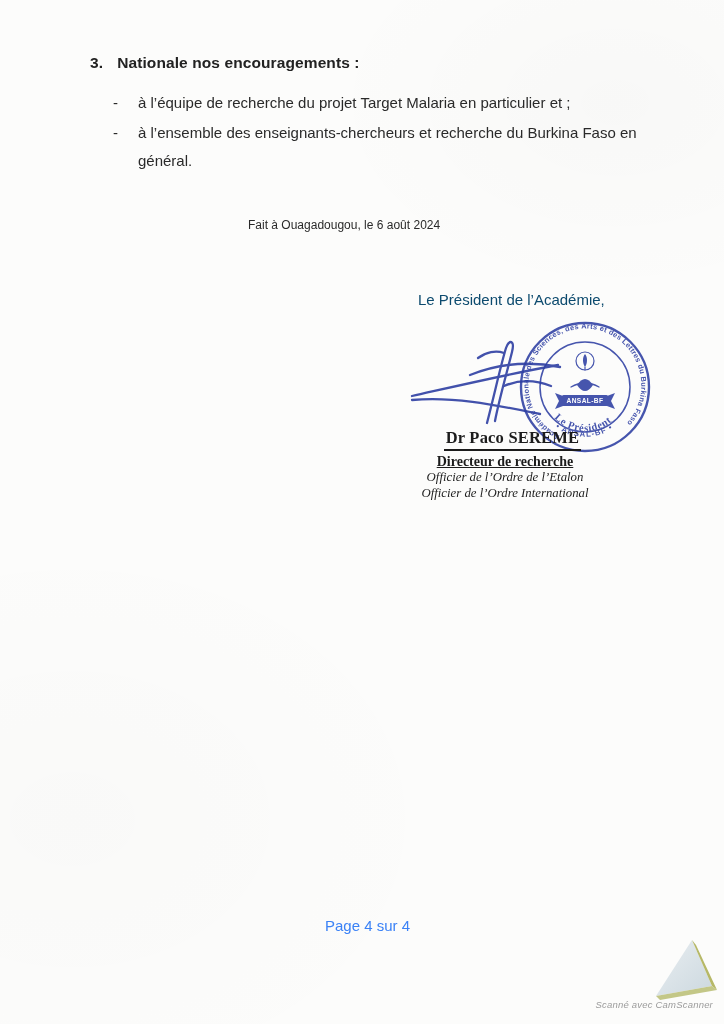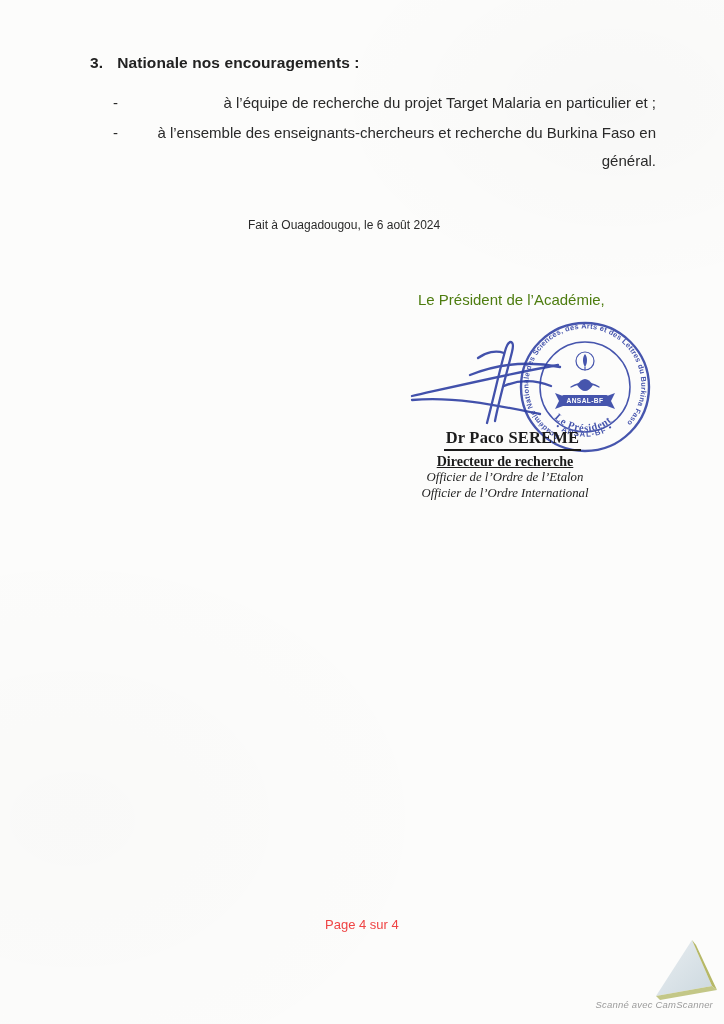--- a/index.html
+++ b/index.html
@@ -47,34 +47,33 @@
     font-size: 15px;
     line-height: 28px;
     color: #2a2a2a;
   }
   .bullet-row .marker {
     width: 25px;
     flex: 0 0 25px;
   }
   .bullet-row .bullet-text {
     width: 518px;
-    text-align: right;
   }
 
   .date-line {
     position: absolute;
     left: 248px; top: 218px;
     font-size: 12px;
     color: #2a2a2a;
   }
   .president-line {
     position: absolute;
     left: 418px; top: 291px;
     font-size: 15px;
-    color: #4d7c0f;
+    color: #0c4a6e;
   }
 
   .stamp-svg {
     position: absolute;
     left: 515px; top: 317px;
     width: 140px; height: 140px;
     opacity: 0.88;
   }
   .signature-svg {
     position: absolute;
@@ -111,22 +110,22 @@
     font-style: italic;
     font-weight: 400;
     line-height: 15.5px;
     color: #1e1e1e;
   }
   .signatory-honor:first-of-type { margin-top: 1px; }
 
   .page-number {
     position: absolute;
     left: 325px; top: 917px;
-    font-size: 13px;
-    color: #ef4444;
+    font-size: 15px;
+    color: #3b82f6;
     text-align: center;
   }
 
   .corner-fold-svg {
     position: absolute;
     left: 646px; top: 934px;
     width: 78px; height: 70px;
   }
   .scanner-watermark {
     position: absolute;

